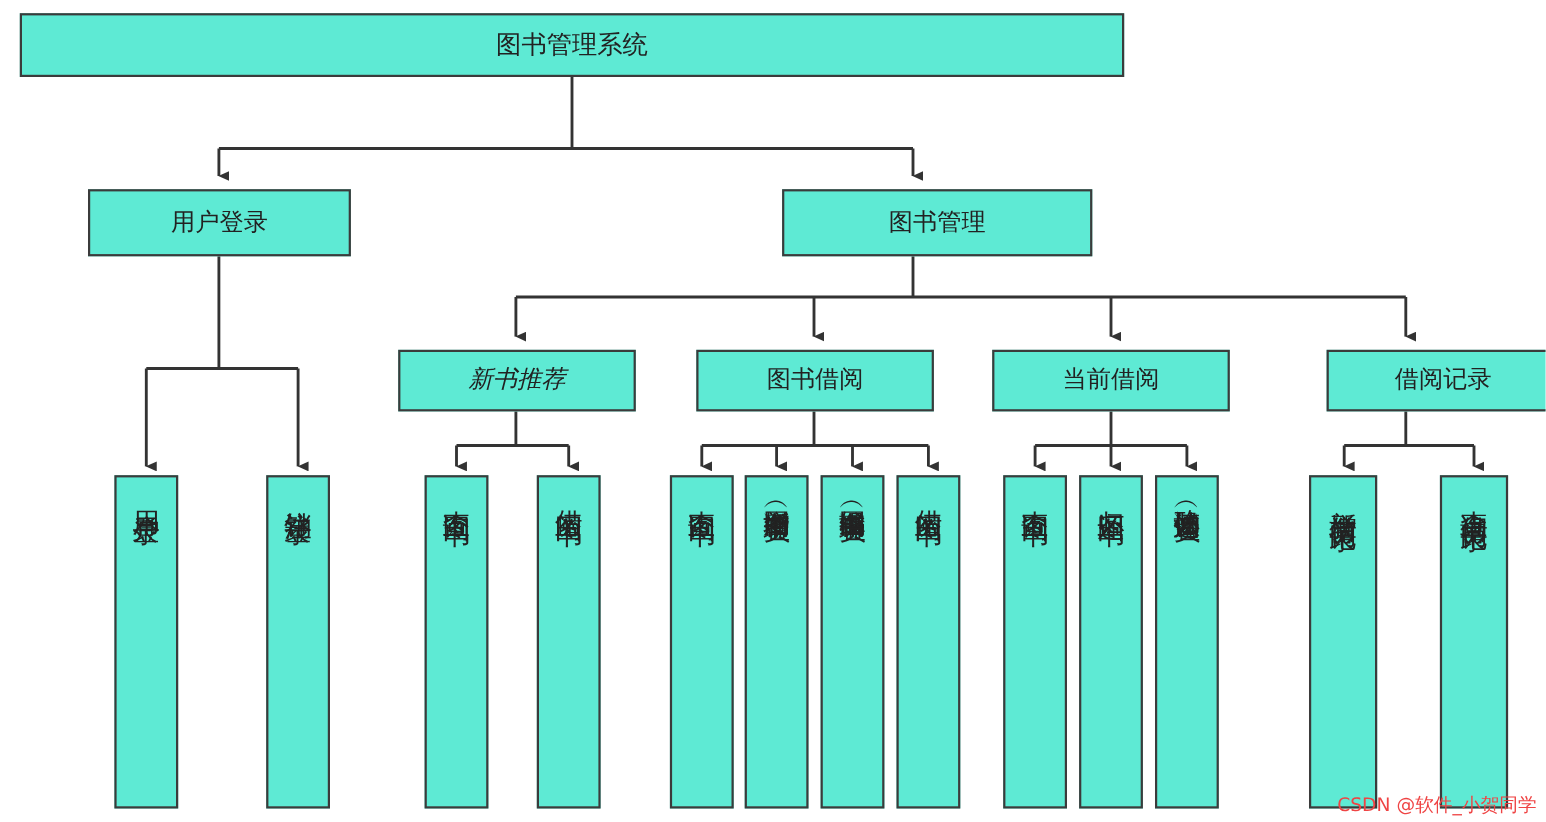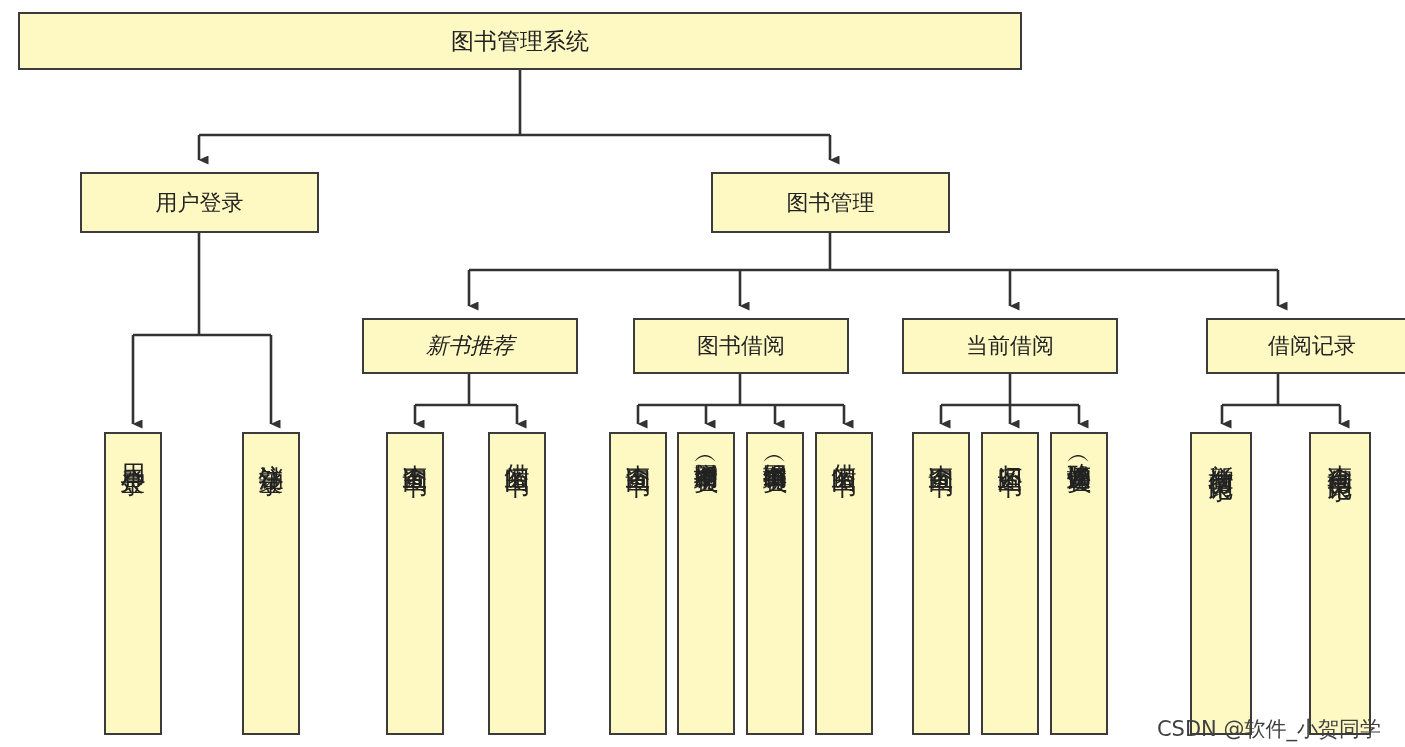--- a/index.html
+++ b/index.html
@@ -6,21 +6,21 @@
   html,body{margin:0;padding:0;background:#ffffff;}
   body{
     font-family:"DejaVu Sans","Liberation Sans",sans-serif;
     width:1405px;height:747px;overflow:hidden;position:relative;
   }
   #stage{position:relative;width:1405px;height:747px;background:#fff;}
   #wires{position:absolute;left:0;top:0;width:1405px;height:747px;}
   .node{
     position:absolute;
     box-sizing:border-box;
-    background:#fef9c3;
+    background:#5eead4;
     border:2px solid #3b3b3b;
     display:flex;
     align-items:center;
     justify-content:center;
     color:#222222;
     z-index:2;
   }
   .node .lbl{
     display:block;
     text-align:center;
@@ -38,23 +38,23 @@
     writing-mode:vertical-rl;
     text-orientation:upright;
     font-size:25px;
     letter-spacing:3px;
     line-height:1;
     white-space:nowrap;
   }
   .v-node.tall-text .lbl{font-size:24px;letter-spacing:1px;}
   #watermark{
     position:absolute;
-    right:24px;bottom:4px;
-    font-size:21px;
-    color:#404040;
+    right:8px;bottom:4px;
+    font-size:17px;
+    color:#ef4444;
     z-index:5;
     white-space:nowrap;
   }
 </style>
 </head>
 <body>
 
 <div id="stage">
 
   <svg id="wires" viewBox="0 0 1405 747" xmlns="http://www.w3.org/2000/svg">
@@ -107,21 +107,21 @@
     </g>
   </svg>
 
   <div class="node h-node root" style="left:18px;top:12px;width:1004px;height:58px;">
     <span class="lbl">图书管理系统</span>
   </div>
 
   <div class="node h-node" style="left:80px;top:172px;width:239px;height:61px;">
     <span class="lbl">用户登录</span>
   </div>
-  <div class="node h-node" style="left:711px;top:172px;width:239px;height:61px;">
+  <div class="node h-node" style="left:711px;top:172px;width:282px;height:61px;">
     <span class="lbl">图书管理</span>
   </div>
 
   <div class="node h-node" style="left:362px;top:318px;width:216px;height:56px;font-style:italic;">
     <span class="lbl">新书推荐</span>
   </div>
   <div class="node h-node" style="left:902px;top:318px;width:216px;height:56px;">
     <span class="lbl">当前借阅</span>
   </div>
   <div class="node h-node" style="left:633px;top:318px;width:216px;height:56px;">

